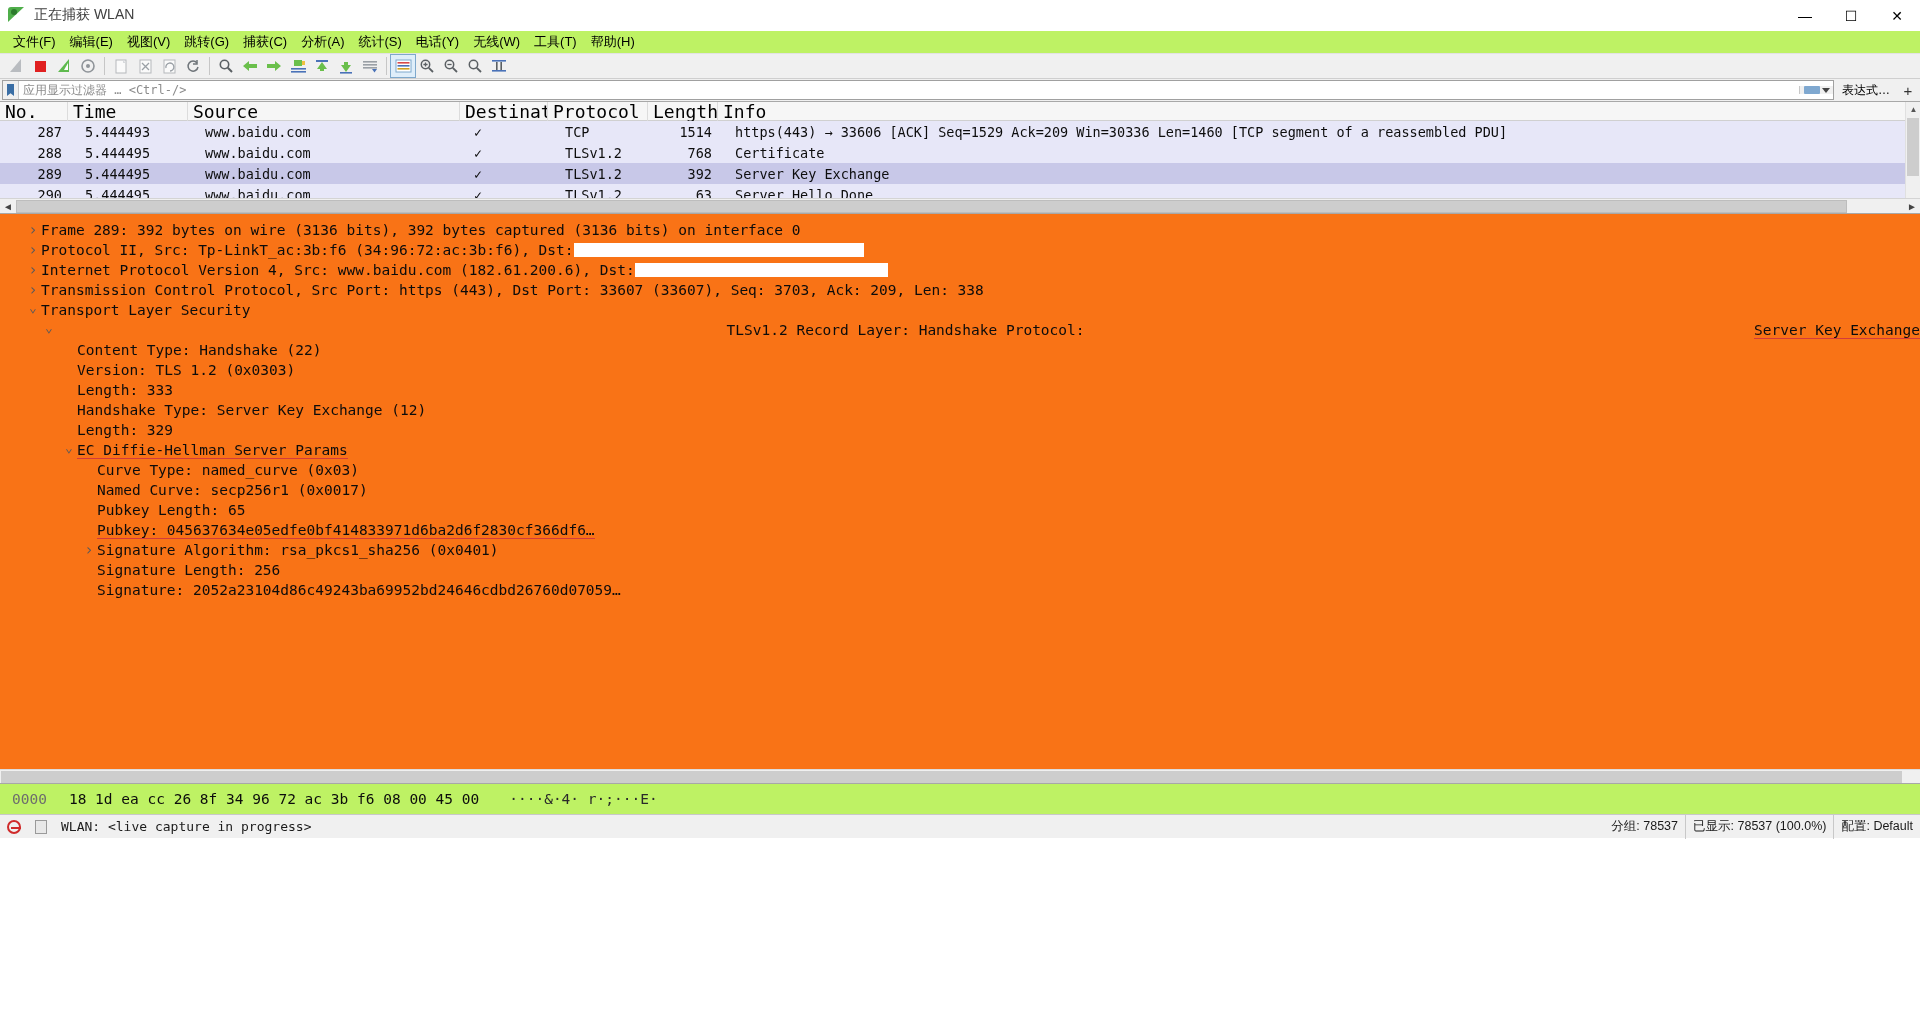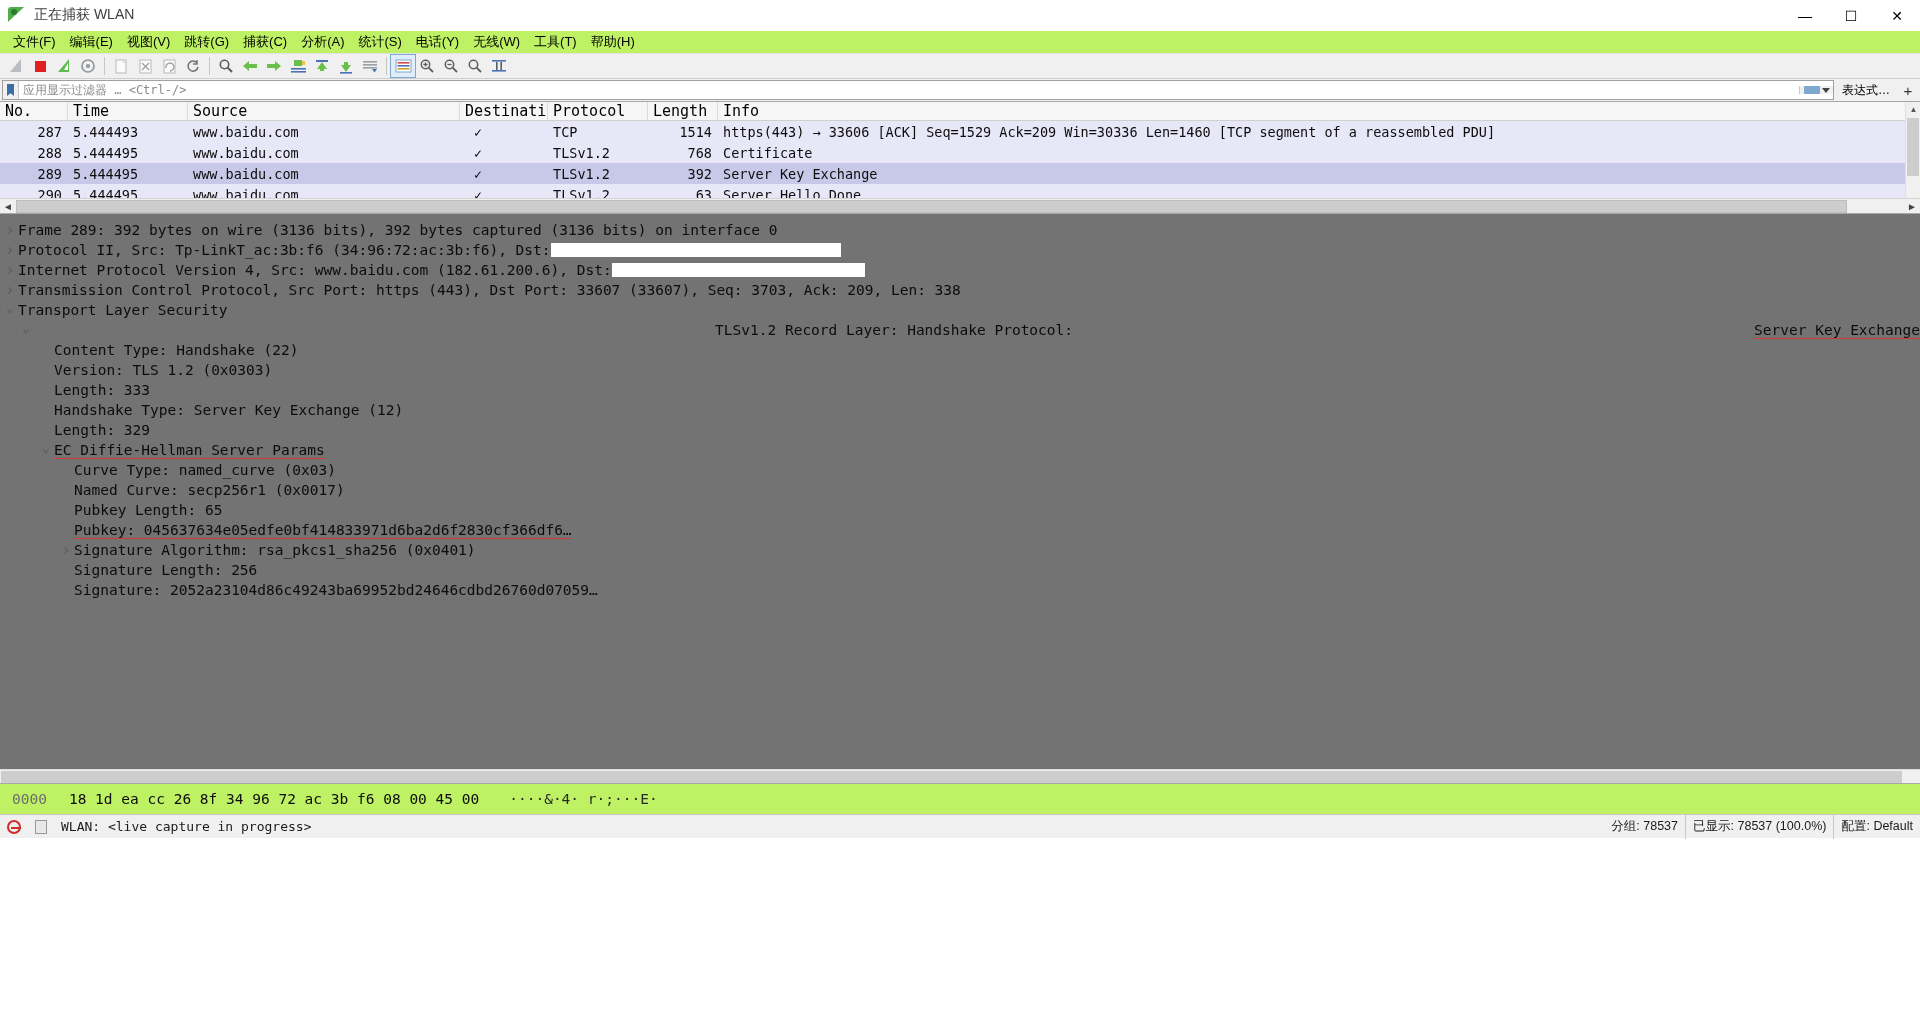--- a/index.html
+++ b/index.html
@@ -168,21 +168,21 @@
     height: 112px;
     display: flex;
     flex-direction: column;
   }
   .pl-header {
     display: flex;
     height: 19px;
     background: #f6f6f6;
     border-bottom: 1px solid #d0d0d0;
     font-family: "DejaVu Sans Mono", monospace;
-    font-size: 15px;
+    font-size: 18px;
     color: #000;
     align-items: center;
   }
   .pl-header .col {
     border-right: 1px solid #dcdcdc;
     height: 19px;
     display: flex; align-items: center;
     padding-left: 5px;
     overflow: hidden; white-space: nowrap;
   }
@@ -193,21 +193,21 @@
     align-items: center;
     font-family: "DejaVu Sans Mono", monospace;
     font-size: 13.5px;
     color: #0d0d0d;
     background: #e7e7f8;
     white-space: nowrap;
   }
   .pl-row.selected { background: #c8c8e8; }
   .pl-row .cell {
     height: 21px; display: flex; align-items: center;
-    padding-left: 5px; overflow: hidden;
+    padding-left: 17px; overflow: hidden;
   }
   .cell.num, .cell.len { justify-content: flex-end; padding-right: 6px; }
   .cell.dest { justify-content: flex-start; padding-left: 14px; }
   .col-no   { width: 68px; }
   .col-time { width: 120px; }
   .col-src  { width: 272px; }
   .col-dest { width: 88px; }
   .col-prot { width: 100px; }
   .col-len  { width: 70px; }
   .col-info { flex: 1 1 auto; }
@@ -244,26 +244,27 @@
   .vscroll-right .vbtn {
     position: absolute; left: 0; width: 15px; height: 15px;
     display:flex; align-items:center; justify-content:center;
     font-size: 8px; color: #555;
   }
   .vscroll-right .vbtn.up { top: 0; }
   .vscroll-right .vbtn.dn { bottom: 0; }
 
   
   .detail-pane {
-    background: #737373;
+    background: #f97316;
     border-top: 1px solid #a8a8a8;
     height: 570px;
     overflow: hidden;
     position: relative;
     padding-top: 6px;
+    padding-left: 23px;
   }
   .tree-row {
     display: flex;
     align-items: center;
     height: 20px;
     font-family: "DejaVu Sans Mono", monospace;
     font-size: 14.5px;
     color: #0c0c0c;
     white-space: nowrap;
     padding-left: 2px;

